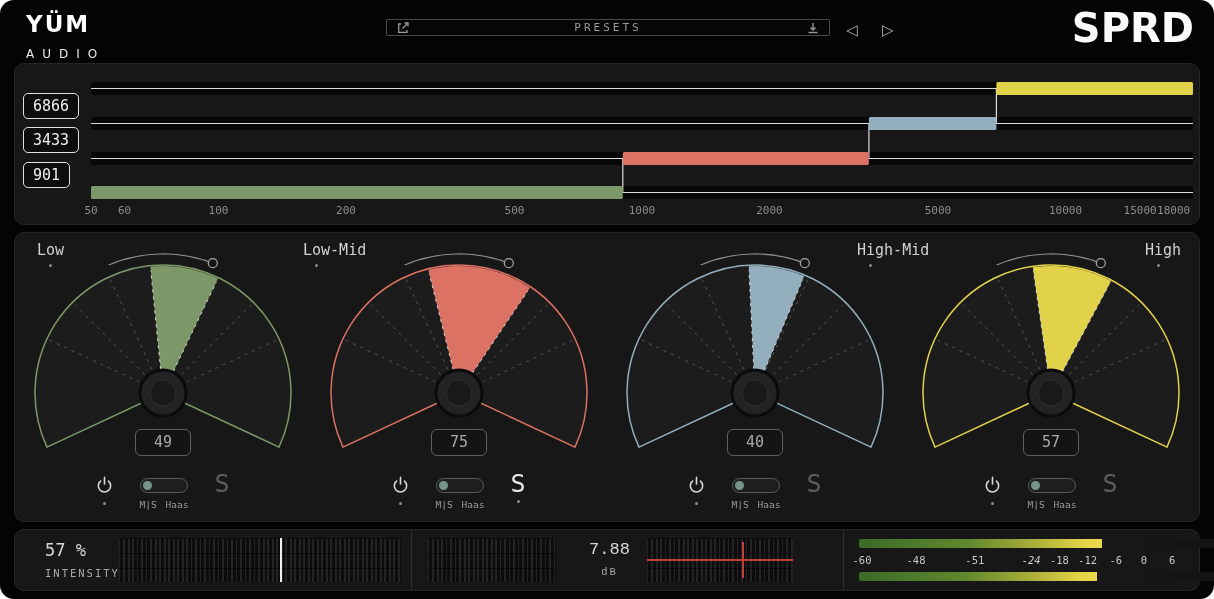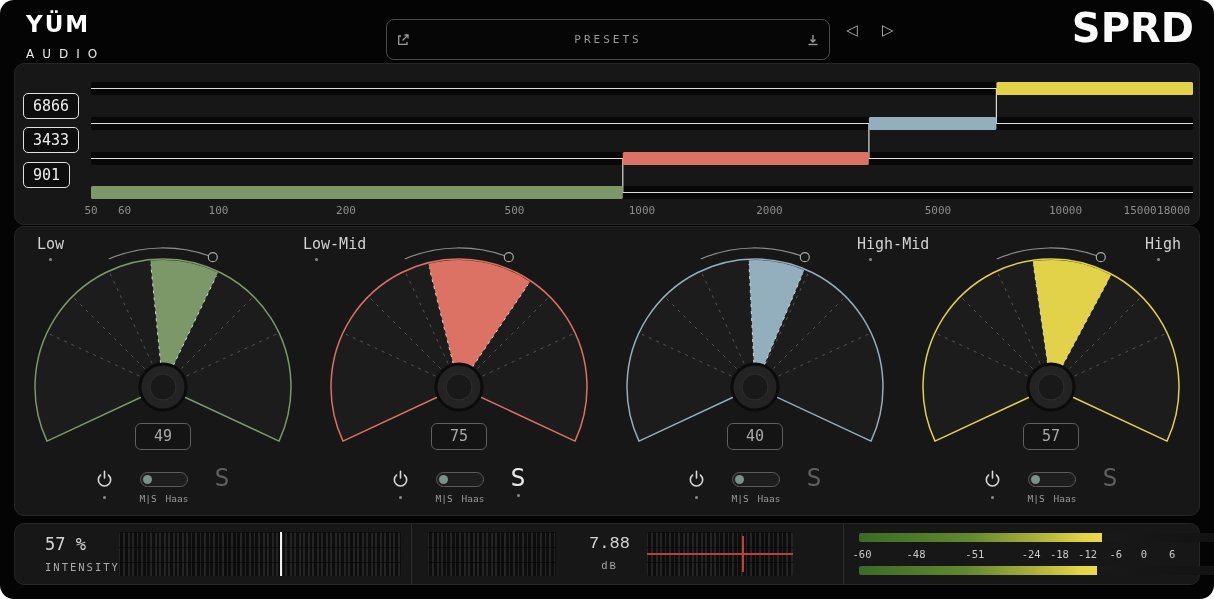--- a/index.html
+++ b/index.html
@@ -4,34 +4,34 @@
 <style>
   html,body{margin:0;padding:0;background:#ffffff;}
   body{font-family:"DejaVu Sans Mono", monospace; -webkit-font-smoothing:antialiased;}
   .app{position:relative;width:1214px;height:599px;background:#040404;border-radius:14px;overflow:hidden;}
 
   
   .hdr{position:relative;height:62px;}
   .logo{position:absolute;left:26px;top:11px;}
   .logo-top{font-family:"DejaVu Sans",sans-serif;font-weight:800;font-size:23px;letter-spacing:2px;color:#fff;}
   .logo-sub{font-family:"DejaVu Sans",sans-serif;font-size:12px;letter-spacing:8px;color:#e9e9e9;margin-top:10px;}
-  .presets-box{position:absolute;left:386px;top:19px;width:444px;height:41px;box-sizing:border-box;
-    border:1px solid #4a4a4a;border-radius:8px;background:#060606;display:flex;align-items:center;padding:0 9px;}
+  .presets-box{position:absolute;left:386px;top:19px;width:444px;height:17px;box-sizing:border-box;
+    border:1px solid #4a4a4a;border-radius:2px;background:#060606;display:flex;align-items:center;padding:0 9px;}
   .presets-label{flex:1;text-align:center;font-size:11px;letter-spacing:3px;color:#9a9a9a;cursor:default;}
   .icon-btn{background:none;border:none;padding:0;margin:0;display:flex;align-items:center;cursor:pointer;}
   .nav-arrow{position:absolute;top:21px;background:none;border:none;color:#b2b2b2;font-size:15px;
     font-family:"DejaVu Sans",sans-serif;cursor:pointer;padding:0;}
   .nav-prev{left:846px;} .nav-next{left:882px;}
   .sprd{position:absolute;right:20px;top:5px;font-family:"DejaVu Sans",sans-serif;font-weight:800;
     font-size:40px;letter-spacing:0px;color:#fafafa;}
 
   
   .panel{margin:0 14px;background:#171717;border:1px solid #262626;border-radius:10px;box-sizing:border-box;position:relative;}
   .spectrum{height:162px;margin-top:1px;}
-  .dials{height:290px;margin-top:1px;}
+  .dials{height:290px;margin-top:7px;}
   .footer{height:62px;margin-top:7px;display:flex;}
 
   
   #spectrum-svg{position:absolute;left:0;top:0;}
   .xover{position:absolute;left:8px;height:26px;line-height:24px;padding:0 9px;box-sizing:border-box;
     border:1.5px solid #e0e0e0;border-radius:5px;background:#0d0d0d;color:#f0f0f0;font-size:15px;cursor:pointer;}
   .xo-0{top:29px;} .xo-1{top:63px;} .xo-2{top:98px;}
 
   
   .band-label{position:absolute;top:8px;display:flex;flex-direction:column;gap:5px;font-size:15px;color:#d2d2d2;z-index:3;}
@@ -365,21 +365,21 @@
         <i class="red-h"></i>
         <i class="red-v"></i>
       </div>
     </div>
     <div class="f-sec meter">
       <div class="mbar top" id="meter-l" style="background: linear-gradient(to right, rgb(58, 107, 38) 0%, rgb(97, 136, 46) 29.9%, rgb(169, 174, 57) 47.9%, rgb(228, 212, 70) 61.8%, rgb(234, 217, 76) 66.5%, rgb(25, 25, 25) 66.5%, rgb(18, 18, 18) 100%);"></div>
       <div class="mticks" id="meter-ticks">
           <span style="left: 18px;">-60</span>
           <span style="left: 72px;">-48</span>
           <span style="left: 130.8px;">-51</span>
-          <span style="left: 187.2px;">-24</span>
+          <span style="left: 187.2px; font-style: italic;">-24</span>
           <span style="left: 215.4px; text-align: right;">-18</span>
           <span style="left: 243.6px;">-12</span>
           <span style="left: 271.8px;">-6</span>
           <span style="left: 300px;">0</span>
           <span style="left: 328.2px;">6</span>
         </div>
       <div class="mbar bot" id="meter-r" style="background: linear-gradient(to right, rgb(58, 107, 38) 0%, rgb(97, 136, 46) 29.3%, rgb(169, 174, 57) 46.9%, rgb(228, 212, 70) 60.6%, rgb(234, 217, 76) 65.2%, rgb(25, 25, 25) 65.2%, rgb(18, 18, 18) 100%);"></div>
     </div>
   </footer>
 

